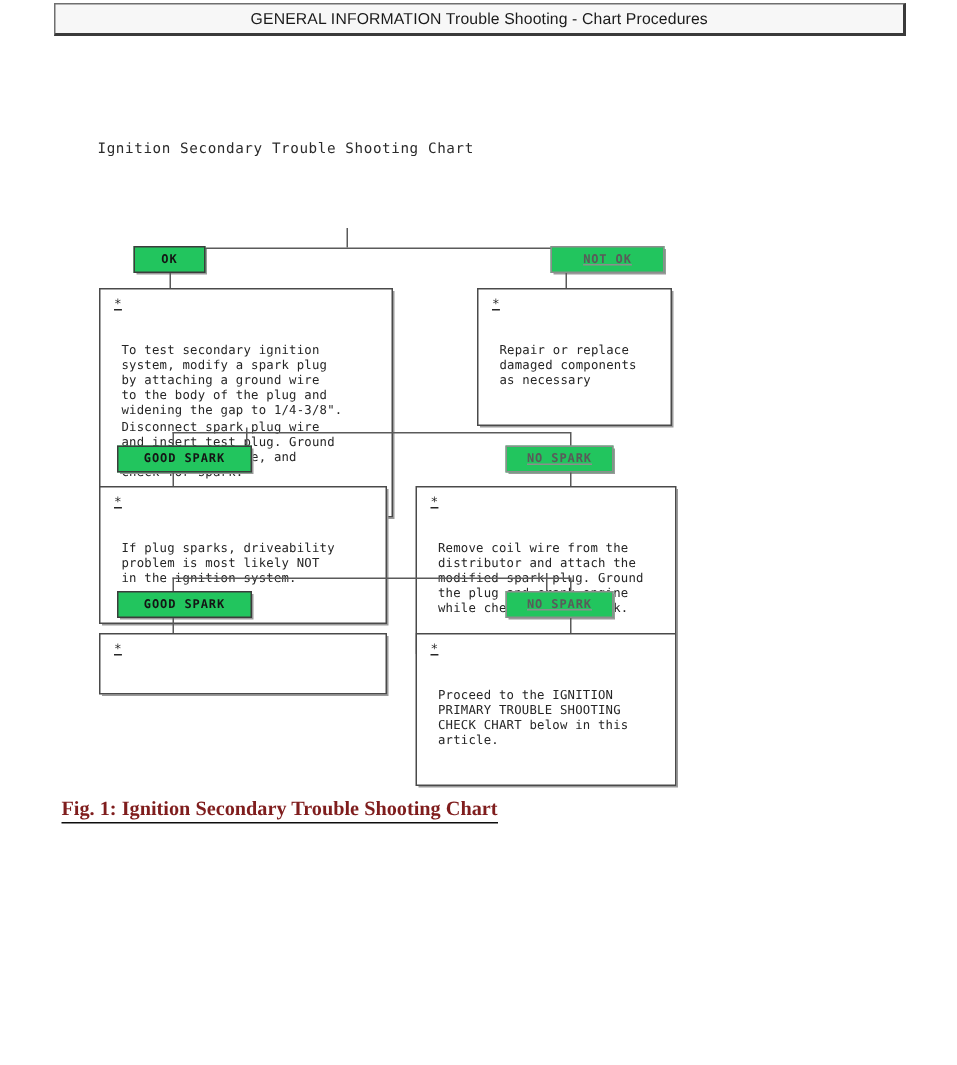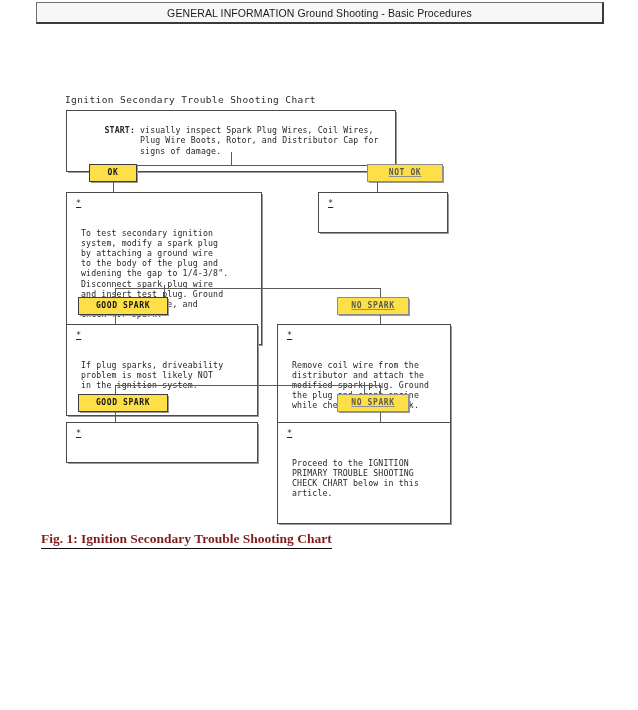--- a/index.html
+++ b/index.html
@@ -103,21 +103,21 @@
   .start-inner {
     padding: 4px 6px 5px 7px;
     white-space: pre;
   }
 
   
   .tag {
     position: absolute;
     box-sizing: border-box;
     border: 1px solid #3c3c3c;
-    background: #fde047;
+    background: #22c55e;
     font-family: "DejaVu Sans Mono", monospace;
     font-size: 8px;
     font-weight: bold;
     letter-spacing: 0.6px;
     color: #141414;
     text-align: center;
     box-shadow: 1.5px 1.5px 0 -0.5px #9a9a9a;
   }
   .tag span {
     display: block;
@@ -156,34 +156,27 @@
     color: #7f1d1d;
     border-bottom: 1.5px solid #0d0d0d;
     padding-bottom: 1px;
     white-space: nowrap;
   }
 </style>
 </head>
 <body>
 
 <div class="page-header">
-  <div class="page-header-title">GENERAL INFORMATION Ground Shooting - Basic Procedures</div>
+  <div class="page-header-title">GENERAL INFORMATION Trouble Shooting - Chart Procedures</div>
 </div>
 
 <div class="chart-area">
 
   <div class="chart-caption-top">Ignition Secondary Trouble Shooting Chart</div>
 
-  <div class="node" style="left:66px; top:110px; width:330px;">
-    <div class="start-inner">
-      <span class="start-label">START:</span><span class="node-body-nomargin" style="display:inline-block; vertical-align:top; margin-left:5px;">visually inspect Spark Plug Wires, Coil Wires,
-Plug Wire Boots, Rotor, and Distributor Cap for
-signs of damage.</span>
-    </div>
-  </div>
 
   <div class="vline" style="left:231px; top:152px; height:13px;"></div>
   <div class="hline" style="left:113px; top:165px; width:264px;"></div>
   <div class="vline" style="left:113px; top:165px; height:9px;"></div>
   <div class="vline" style="left:377px; top:165px; height:9px;"></div>
 
   <div class="tag" style="left:89px; top:164px; width:48px; height:18px;">
     <span>OK</span>
   </div>
   <div class="tag faint" style="left:367px; top:164px; width:76px; height:18px;">
@@ -204,20 +197,23 @@
 Disconnect spark plug wire
 and insert test plug. Ground
 plug, crank engine, and
 check for spark.</span>
     </div>
   </div>
 
   <div class="node" style="left:318px; top:192px; width:130px;">
     <div class="node-inner">
       <span class="node-bullet">*</span>
+      <span class="node-body">Repair or replace
+damaged components
+as necessary</span>
     </div>
   </div>
 
   <div class="vline" style="left:164px; top:285px; height:13px;"></div>
   <div class="hline" style="left:115px; top:288px; width:265px;"></div>
   <div class="vline" style="left:115px; top:288px; height:10px;"></div>
   <div class="vline" style="left:380px; top:288px; height:10px;"></div>
 
   <div class="tag" style="left:78px; top:297px; width:90px; height:18px;">
     <span>GOOD SPARK</span>

